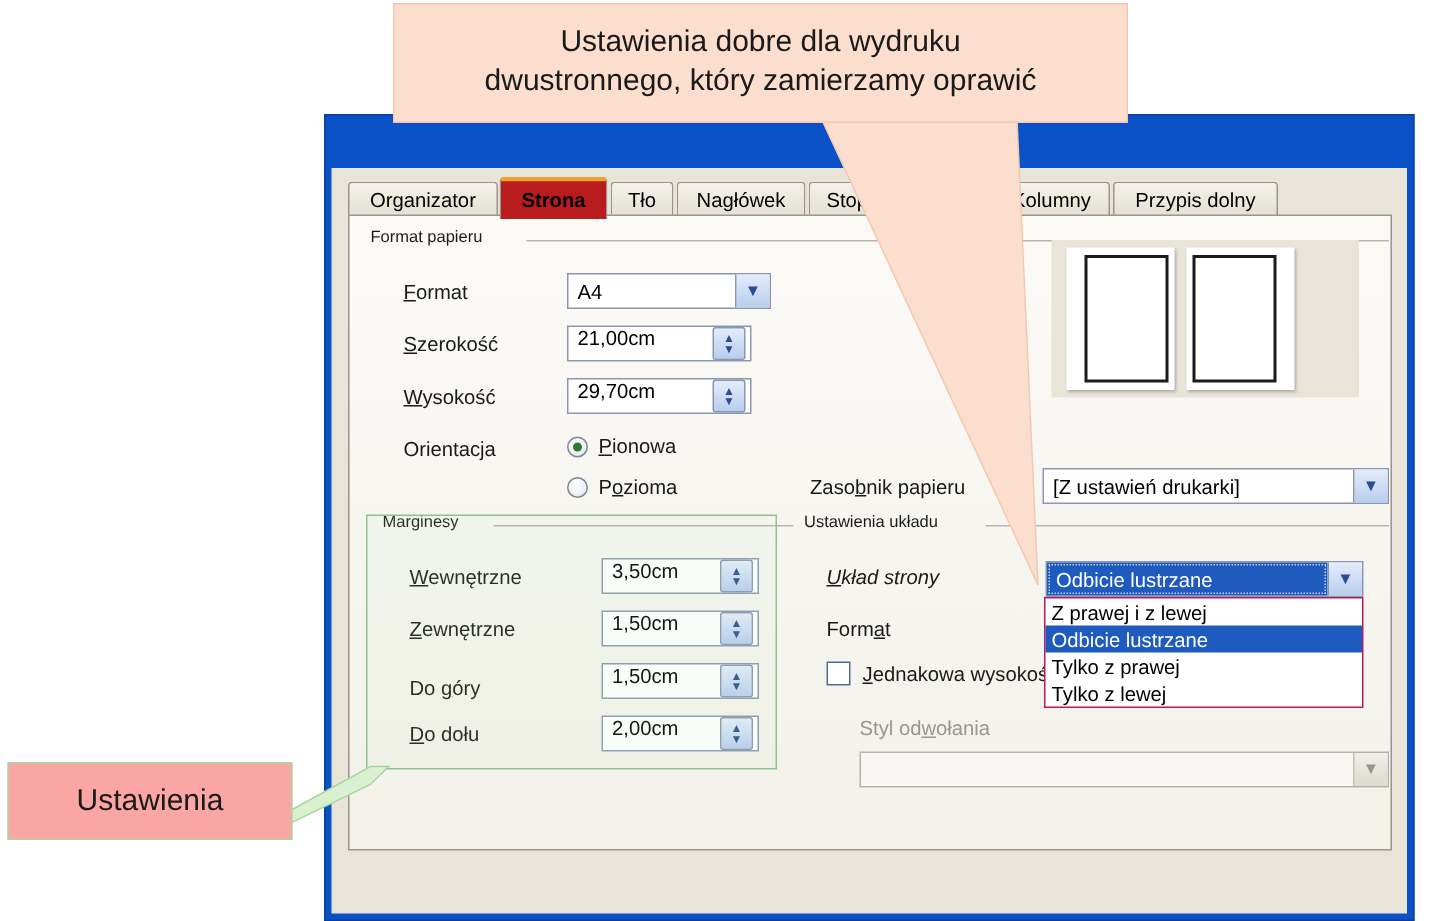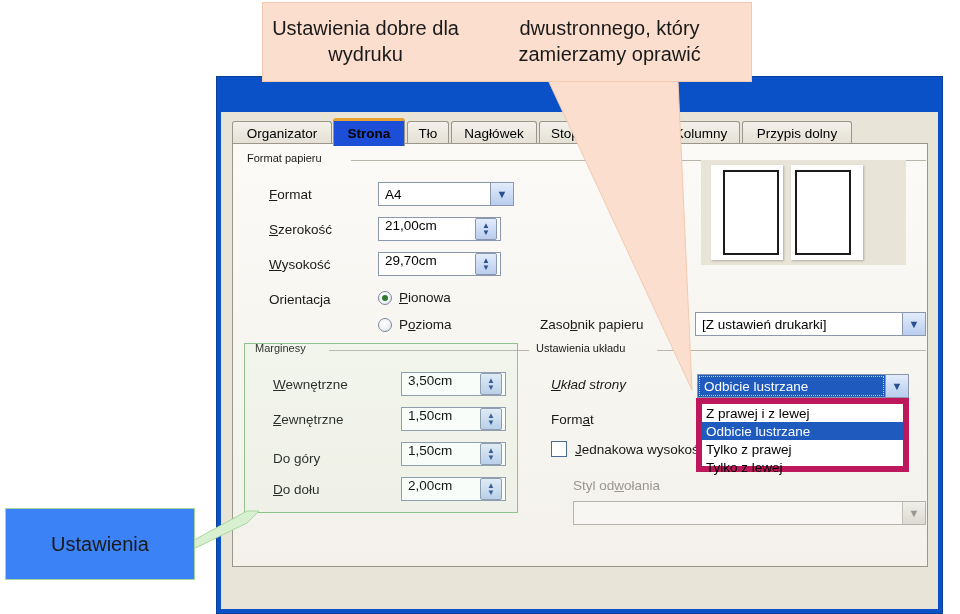--- a/index.html
+++ b/index.html
@@ -54,21 +54,21 @@
     background:linear-gradient(180deg,#f3f1ea 0%,#e4e0d4 100%);
     border:1px solid #9a968c;border-bottom:none;
     border-radius:3px 3px 0 0;
     font-size:13.5px;color:#000;
     display:flex;align-items:center;justify-content:center;
     box-sizing:border-box;padding:0 6px;white-space:nowrap;
     cursor:pointer;
   }
   .tab.active{
     top:0;height:28px;z-index:5;
-    background:#1d4ed8;
+    background:#b91c1c;
     border-top:3px solid #e9a132;
     font-weight:bold;
   }
   #tabpanel{
     position:absolute;left:11px;top:31px;right:10px;height:424px;
     background:linear-gradient(180deg,#fbfaf7 0%,#f3f1ea 100%);
     border:1px solid #9a968c;
     box-sizing:border-box;
   }
 
@@ -154,21 +154,21 @@
   
   #margins-highlight{
     position:absolute;left:244px;top:343px;width:274px;height:170px;
     border:1px solid #8fc28f;background:rgba(200,235,200,.10);
     box-sizing:border-box;pointer-events:none;
   }
 
   
   #dropdown-list{
     position:absolute;left:696px;top:398px;width:213px;height:74px;
-    background:#ffffff;border:6px solid #be185d;box-sizing:border-box;z-index:30;
+    background:#ffffff;border:1px solid #be185d;box-sizing:border-box;z-index:30;
   }
   #dropdown-list .item{
     height:18px;padding-left:4px;font-size:13.5px;color:#000;
     display:flex;align-items:center;white-space:nowrap;cursor:pointer;
   }
   #dropdown-list .item.sel{background:#1f5bbf;color:#fff;}
 
   #layout-combo{
     position:absolute;left:697px;top:374px;width:212px;height:24px;
     border:1px solid #8a97ad;box-sizing:border-box;display:flex;align-items:center;z-index:31;
@@ -184,29 +184,29 @@
     background:linear-gradient(180deg,#e3ecfb 0%,#b9cdee 100%);
     border-left:1px solid #8a97ad;
     display:flex;align-items:center;justify-content:center;color:#2a4f8f;font-size:11px;
   }
 
   
   #callout-top{
     position:absolute;left:262px;top:2px;width:490px;height:80px;
     background:#fbdecd;border:1px solid #f2c9b0;
     box-sizing:border-box;z-index:40;
-    display:flex;flex-direction:row;align-items:center;justify-content:center;
+    display:flex;flex-direction:column;align-items:center;justify-content:center;
     font-size:20px;color:#1a1a1a;line-height:1.28;text-align:center;
   }
   #callout-top-arrow{
     position:absolute;left:480px;top:60px;width:260px;height:340px;z-index:39;
   }
   #callout-left{
-    position:absolute;left:5px;top:508px;width:190px;height:72px;
-    background:#3b82f6;border:1px solid #a7d79e;
+    position:absolute;left:5px;top:508px;width:190px;height:52px;
+    background:#fca5a5;border:1px solid #a7d79e;
     box-sizing:border-box;z-index:40;
     display:flex;flex-direction:column;align-items:center;justify-content:center;
     font-size:20px;color:#1a1a1a;line-height:1.3;text-align:center;
   }
   #callout-left-arrow{
     position:absolute;left:185px;top:495px;width:80px;height:60px;z-index:39;
   }
 </style>
 </head>
 <body>

